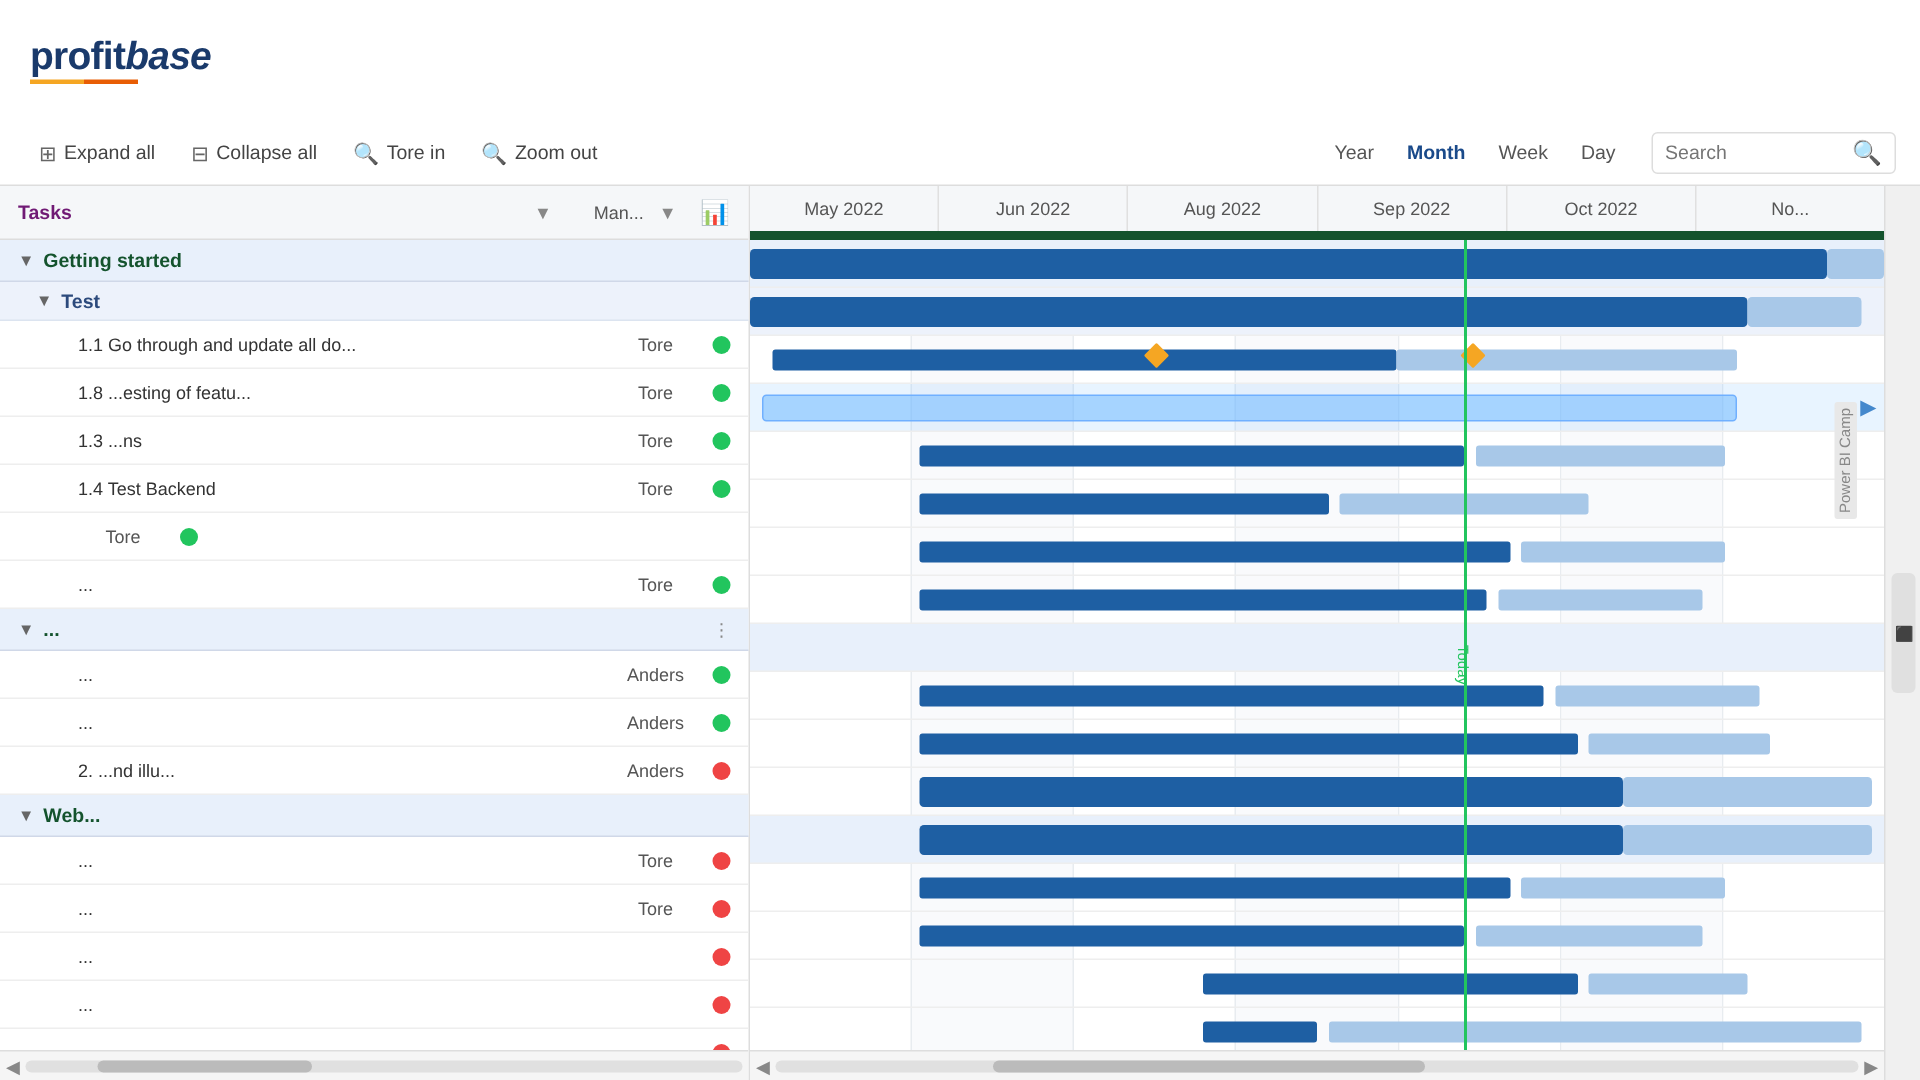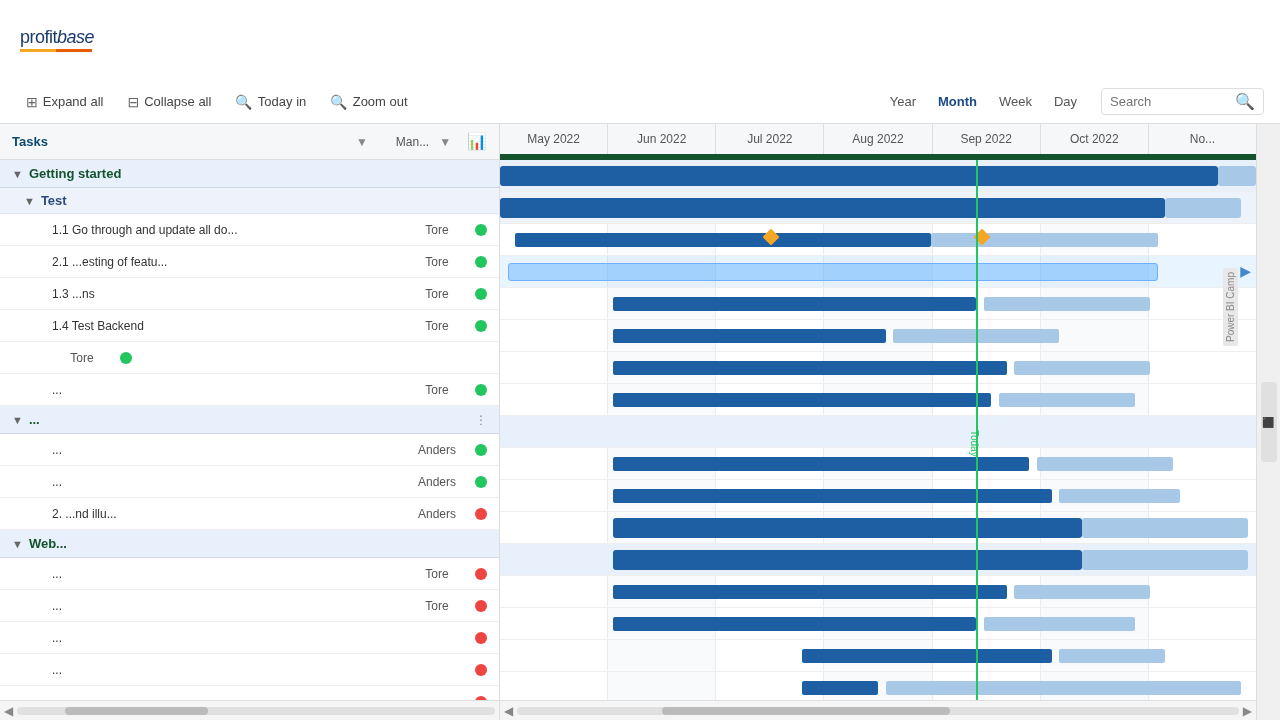--- a/index.html
+++ b/index.html
@@ -88,21 +88,21 @@
       display: flex;
       align-items: center;
       padding: 0 12px;
       background: #f5f7f9;
       border-bottom: 1px solid #ddd;
       gap: 8px;
     }
     .task-header-title {
       font-size: 13px;
       font-weight: 600;
-      color: #0c4a6e;
+      color: #701a75;
       flex: 1;
     }
     .task-header-chevron { color: #888; font-size: 12px; }
     .task-header-icon { color: #888; font-size: 16px; cursor: pointer; }
 
     .task-list { overflow-y: auto; flex: 1; }
 
     .task-group-header {
       display: flex;
       align-items: center;
@@ -247,22 +247,22 @@
       border-radius: 4px;
       position: absolute;
     }
 
     
     .logo-container {
       display: flex;
       flex-direction: column;
     }
     .logo-text {
-      font-size: 18px;
-      font-weight: 400;
+      font-size: 26px;
+      font-weight: 700;
       color: #1a3a6b;
       letter-spacing: -0.5px;
       line-height: 1;
     }
     .logo-bar-line {
       width: 72px;
       height: 3px;
       background: linear-gradient(to right, #f5a623 50%, #e85d04 50%);
       margin-top: 3px;
     }
@@ -283,21 +283,21 @@
   <button class="toolbar-btn">
     <span class="toolbar-icon">⊞</span>
     <span>Expand all</span>
   </button>
   <button class="toolbar-btn">
     <span class="toolbar-icon">⊟</span>
     <span>Collapse all</span>
   </button>
   <button class="toolbar-btn">
     <span class="toolbar-icon">🔍</span>
-    <span>Today in</span>
+    <span>Tore in</span>
   </button>
   <button class="toolbar-btn">
     <span class="toolbar-icon">🔍</span>
     <span>Zoom out</span>
   </button>
   <div class="toolbar-spacer"></div>
   <div class="view-btns">
     <button class="view-btn">Year</button>
     <button class="view-btn active">Month</button>
     <button class="view-btn">Week</button>
@@ -333,21 +333,21 @@
       </div>
 
       <div class="task-row">
         <div class="task-indent"></div>
         <span class="task-name">1.1 Go through and update all do...</span>
         <span class="task-assignee">Tore</span>
         <div class="status-dot status-green"></div>
       </div>
       <div class="task-row">
         <div class="task-indent"></div>
-        <span class="task-name">2.1 ...esting of featu...</span>
+        <span class="task-name">1.8 ...esting of featu...</span>
         <span class="task-assignee">Tore</span>
         <div class="status-dot status-green"></div>
       </div>
       <div class="task-row">
         <div class="task-indent"></div>
         <span class="task-name">1.3 ...ns</span>
         <span class="task-assignee">Tore</span>
         <div class="status-dot status-green"></div>
       </div>
       <div class="task-row">
@@ -434,21 +434,20 @@
         <div class="scroll-thumb" style="left:10%;width:30%"></div>
       </div>
     </div>
   </div>
 
   <div class="gantt-panel">
 
     <div class="gantt-header">
       <div class="gantt-month">May 2022</div>
       <div class="gantt-month">Jun 2022</div>
-      <div class="gantt-month">Jul 2022</div>
       <div class="gantt-month">Aug 2022</div>
       <div class="gantt-month">Sep 2022</div>
       <div class="gantt-month">Oct 2022</div>
       <div class="gantt-month" style="border-right:none">No...</div>
     </div>
 
     <div class="gantt-body" style="position:relative;">
 
       <div style="position:absolute;top:0;left:0;right:0;bottom:0;display:flex;pointer-events:none;z-index:0">
         <div style="flex:1;border-right:1px solid #e8ecf0;background:#fff"></div>

